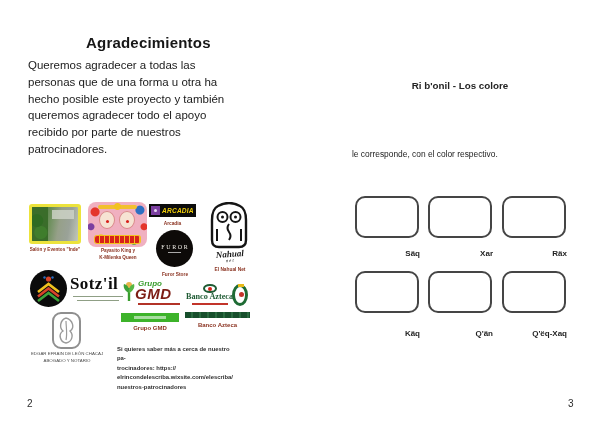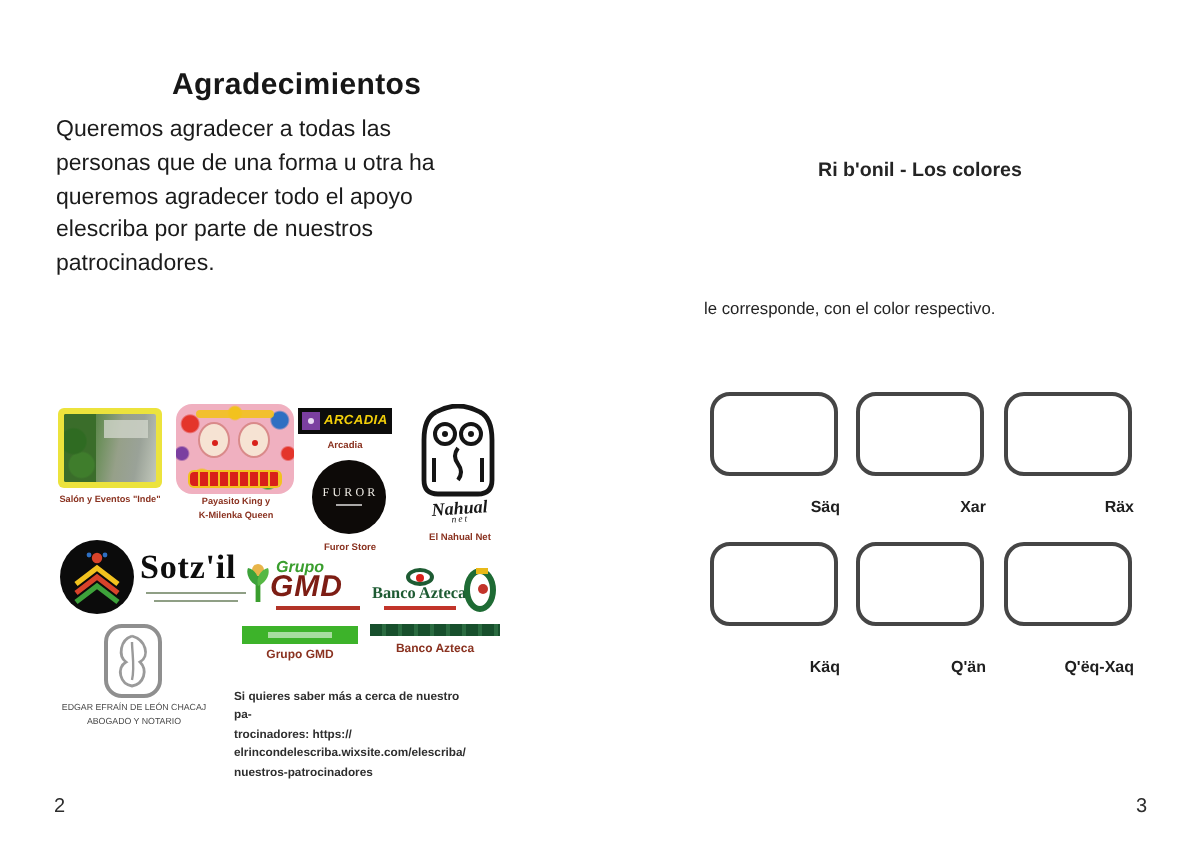--- a/index.html
+++ b/index.html
@@ -125,22 +125,23 @@
 </head>
 <body>
 
 <div class="canvas">
 
   <div class="abs lp-title">Agradecimientos</div>
 
   <div class="abs lp-para">
     <span>Queremos agradecer a todas las</span>
     <span>personas que de una forma u otra ha</span>
+    <span>hecho posible este proyecto y también</span>
     <span>queremos agradecer todo el apoyo</span>
-    <span>elescriba por parte de nuestros</span>
+    <span>recibido por parte de nuestros</span>
     <span>patrocinadores.</span>
   </div>
 
   <div class="abs inde-frame">
     <div class="inde-photo"></div>
   </div>
   <div class="abs caption inde-caption">Salón y Eventos "Inde"</div>
 
   <div class="abs clown">
     <div class="clown-banner"></div>
@@ -226,21 +227,21 @@
 
   <div class="abs promo">
     <span>Si quieres saber más a cerca de nuestro pa-</span>
     <span>trocinadores: https://</span>
     <span>elrincondelescriba.wixsite.com/elescriba/</span>
     <span>nuestros-patrocinadores</span>
   </div>
 
   <div class="abs pgnum pg-left">2</div>
 
-  <div class="abs rp-title">Ri b'onil - Los colores</div>
+  <div class="abs rp-title">Ri b'onil - Los colore</div>
 
   <div class="abs rp-instr">
     <span>le corresponde, con el color respectivo.</span>
   </div>
 
   <div class="abs cell row1 c1">
     <div class="cbox"></div>
     <div class="clabel">Säq</div>
   </div>
   <div class="abs cell row1 c2">

